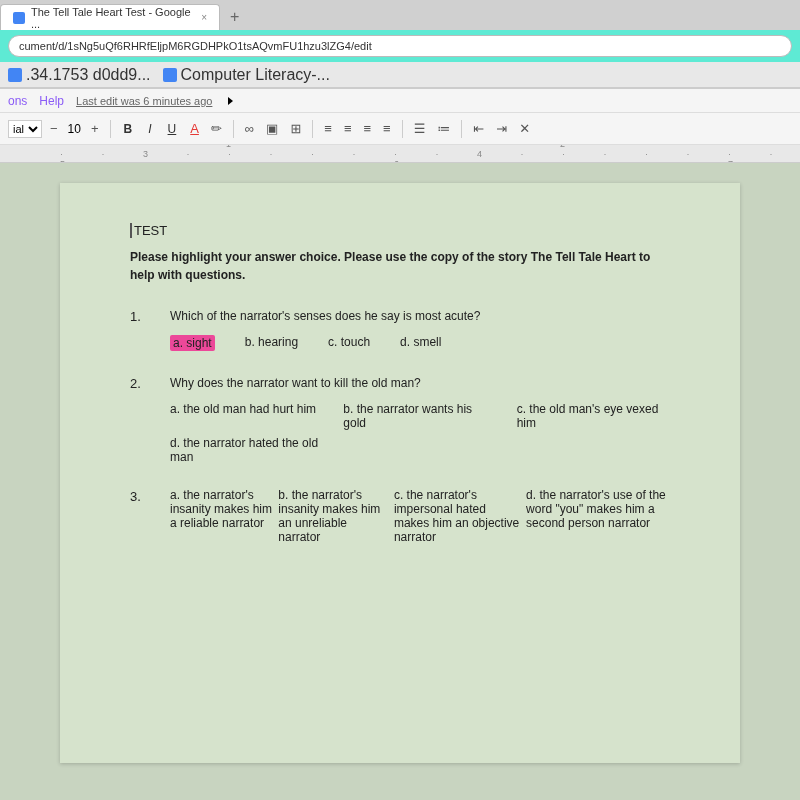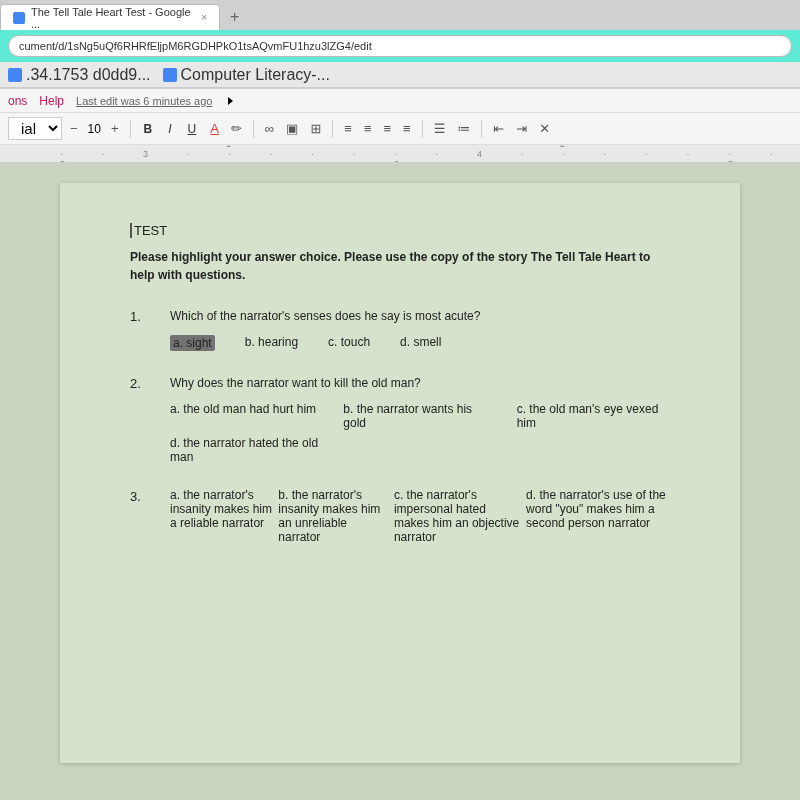--- a/index.html
+++ b/index.html
@@ -124,21 +124,21 @@
       background: #f5f5f5;
       border-bottom: 1px solid #ddd;
       font-size: 12px;
       color: #333;
       gap: 12px;
       height: 24px;
     }
 
     .menu-item {
       cursor: pointer;
-      color: #be185d;
+      color: #8b5cf6;
     }
 
     .last-edit {
       color: #666;
       font-size: 11px;
       text-decoration: underline;
       cursor: pointer;
     }
 
     .cursor-icon {
@@ -169,22 +169,22 @@
       color: #333;
       border: none;
       background: transparent;
     }
 
     .toolbar-btn.bold { font-weight: bold; }
     .toolbar-btn.italic { font-style: italic; }
     .toolbar-btn.underline { text-decoration: underline; }
 
     .font-dropdown {
-      padding: 1px 8px;
-      font-size: 15px;
+      padding: 1px 0;
+      font-size: 11px;
       border: 1px solid #ccc;
       background: white;
     }
 
     .toolbar-separator {
       width: 1px;
       height: 18px;
       background: #ccc;
       margin: 0 3px;
     }
@@ -278,21 +278,21 @@
       gap: 30px;
       flex-wrap: wrap;
     }
 
     .answer-option {
       font-size: 12px;
       color: #222;
     }
 
     .answer-option.highlighted {
-      background: #737373;
+      background: #ec4899;
       padding: 1px 3px;
       border-radius: 2px;
     }
 
     .answer-grid {
       display: grid;
       grid-template-columns: 1fr 1fr 1fr;
       gap: 6px 20px;
       font-size: 12px;
       color: #222;

